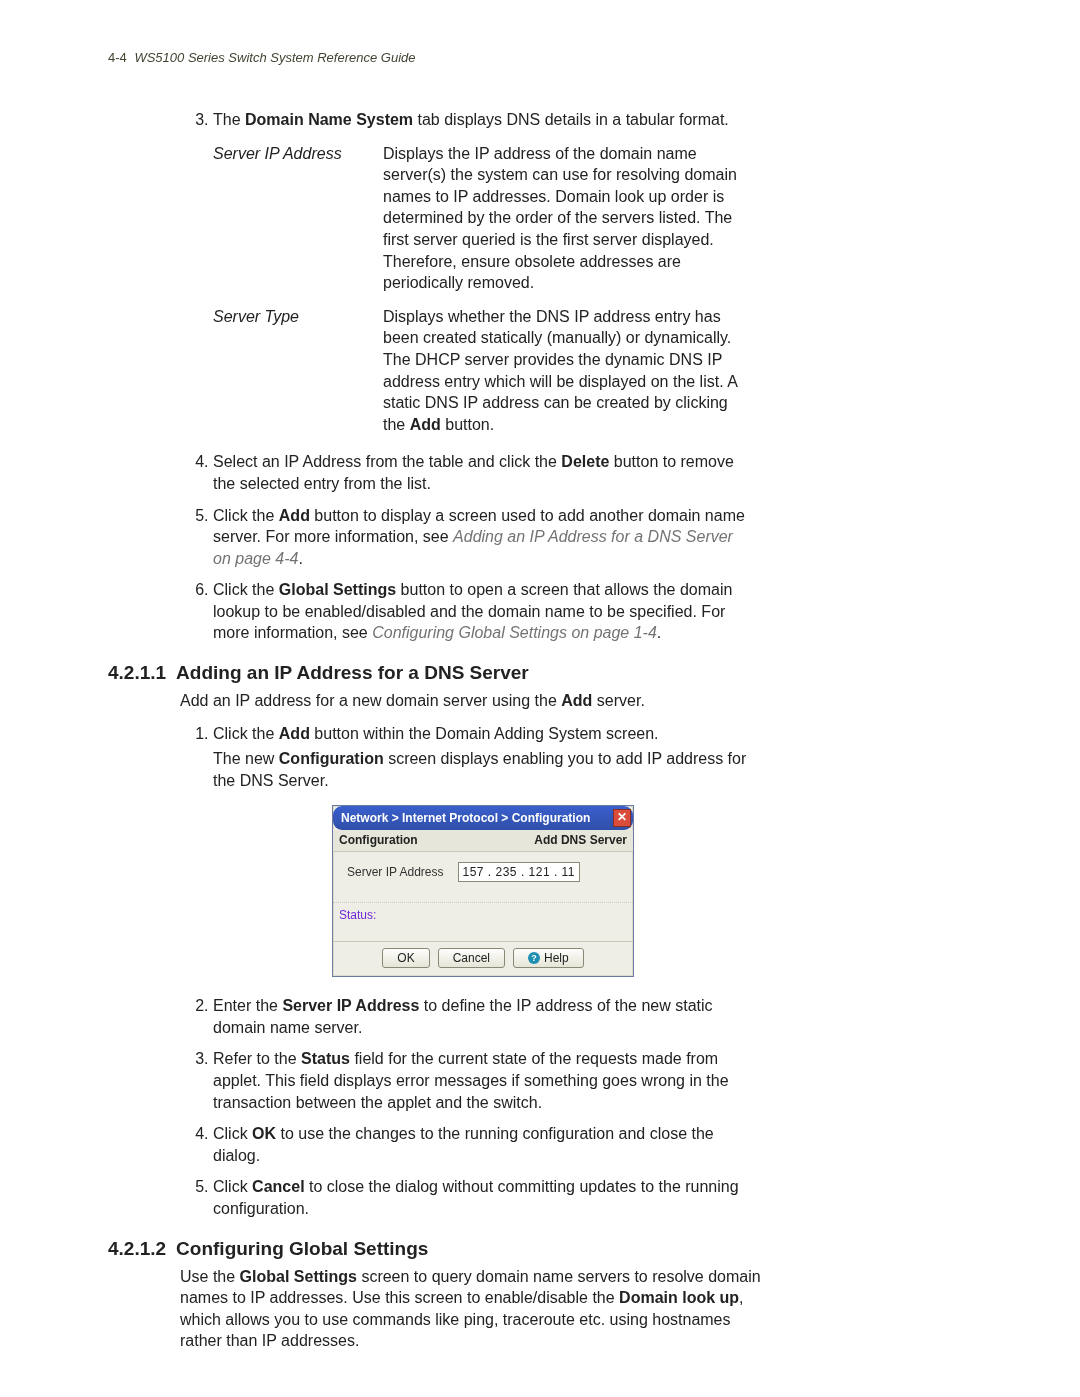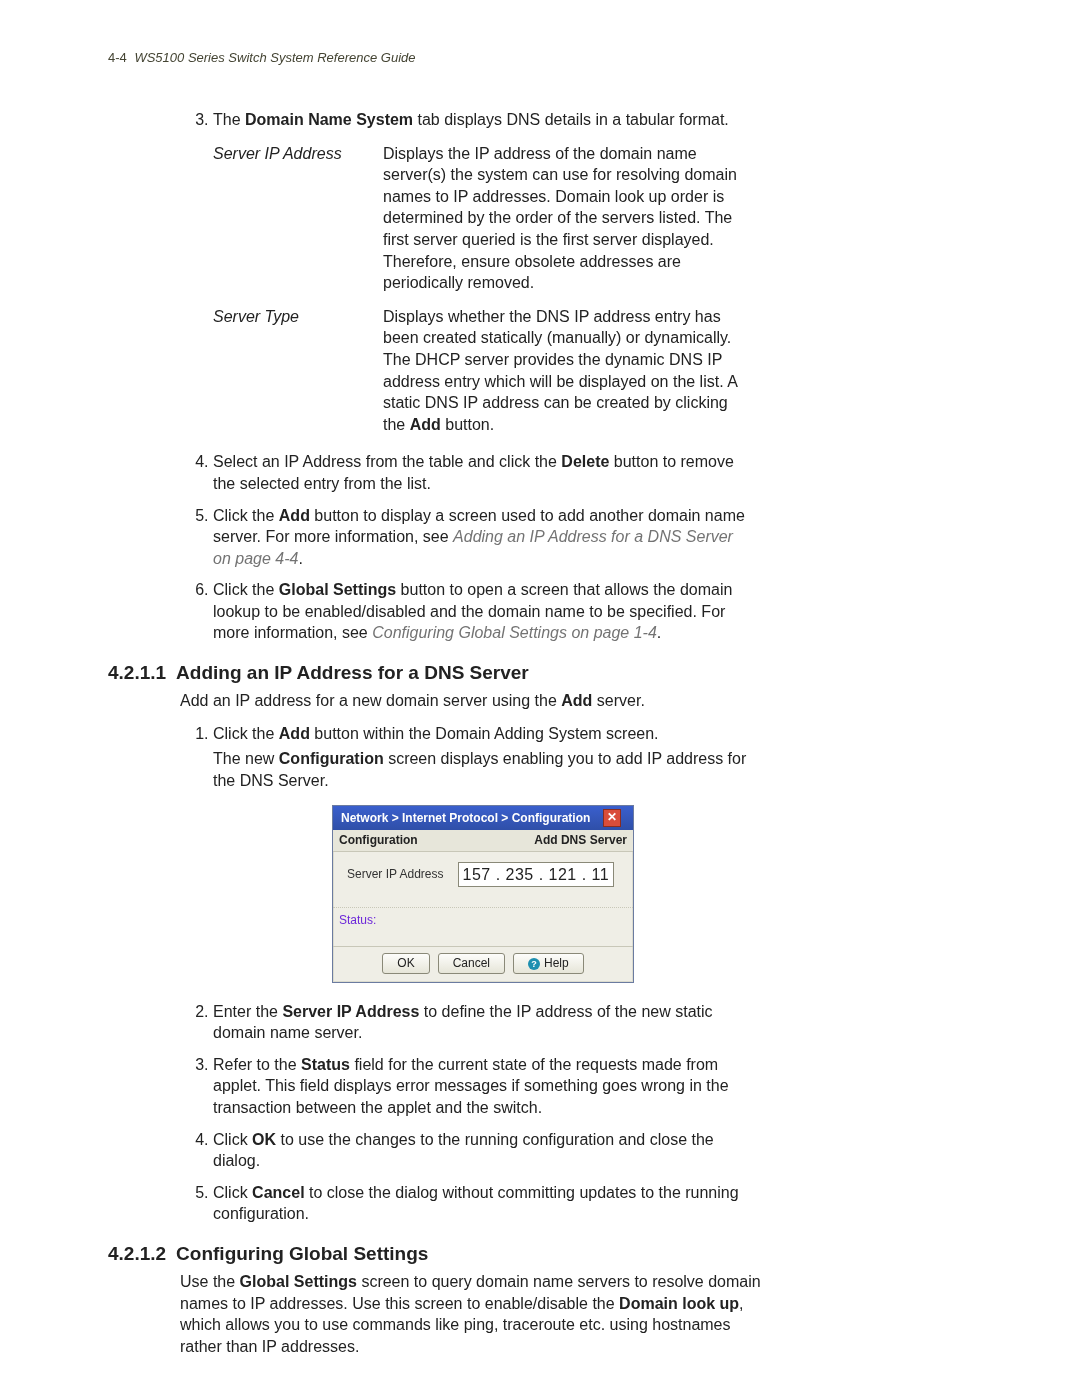--- a/index.html
+++ b/index.html
@@ -73,25 +73,26 @@
     background: #efeee6;
     text-align: left;
     font-size: 12px;
     vertical-align: top;
     box-shadow: 0 0 0 1px #dcdccf inset;
   }
   .dlg-title {
     background: linear-gradient(#3a5fcd, #2f4fa8);
     color: #fff;
     font-weight: 700;
-    padding: 3px 12px 3px 8px;
+    padding: 3px 2px 3px 8px;
     display: flex;
     justify-content: space-between;
     align-items: center;
     font-size: 12px;
+    border-radius: 9px;
   }
   .dlg-close {
     width: 16px; height: 16px; line-height: 14px;
     background: #d94d3a;
     border: 1px solid #8a2c1f;
     color: #fff; text-align: center;
     font-weight: 700; font-size: 12px;
     cursor: pointer;
   }
   .dlg-sub {
@@ -105,21 +106,21 @@
   .dlg-body {
     padding: 10px 8px 20px 14px;
     border-bottom: 1px dotted #c8c7b8;
   }
   .dlg-row { display: flex; align-items: center; gap: 14px; }
   .dlg-label { color: #333; font-size: 12px; }
   .ipbox {
     border: 1px solid #8a8978;
     background: #fff;
     padding: 1px 4px;
-    font-size: 16px;
+    font-size: 12px;
     letter-spacing: 0.5px;
     font-family: Arial, sans-serif;
   }
   .dlg-status {
     color: #6d28d9;
     padding: 4px 6px 18px 6px;
     font-size: 12px;
     border-bottom: 1px solid #c8c7b8;
   }
   .dlg-buttons {

